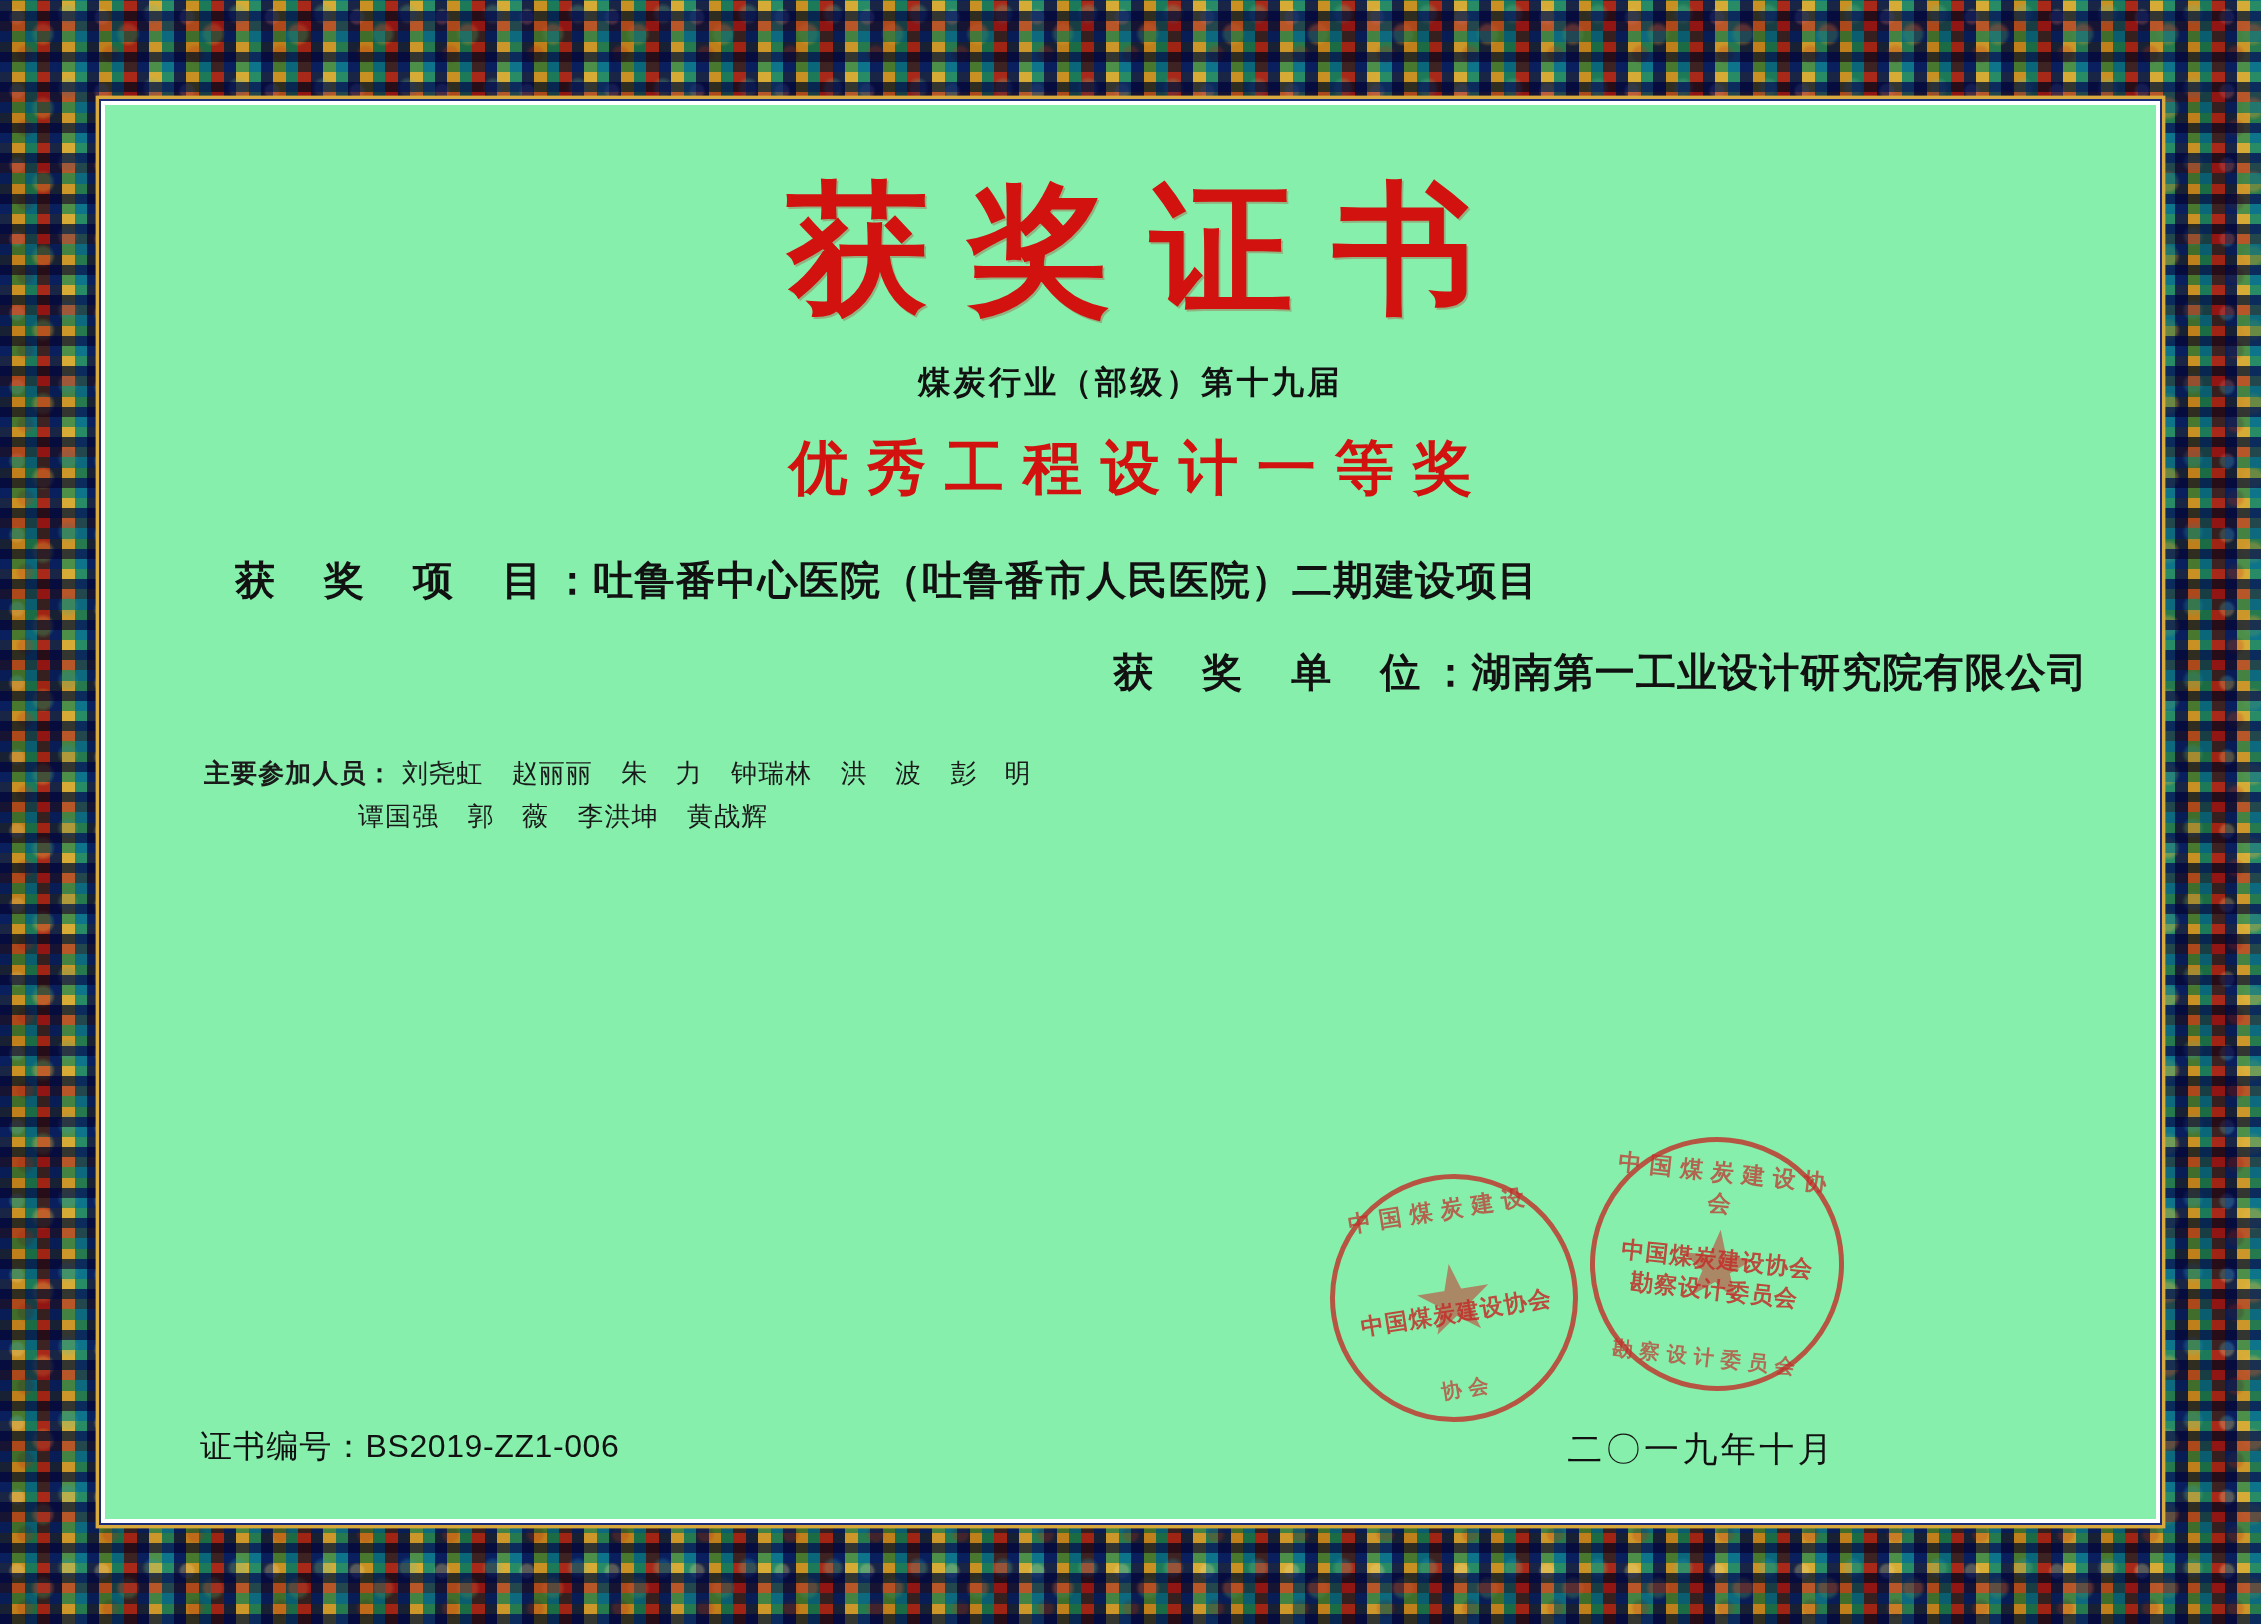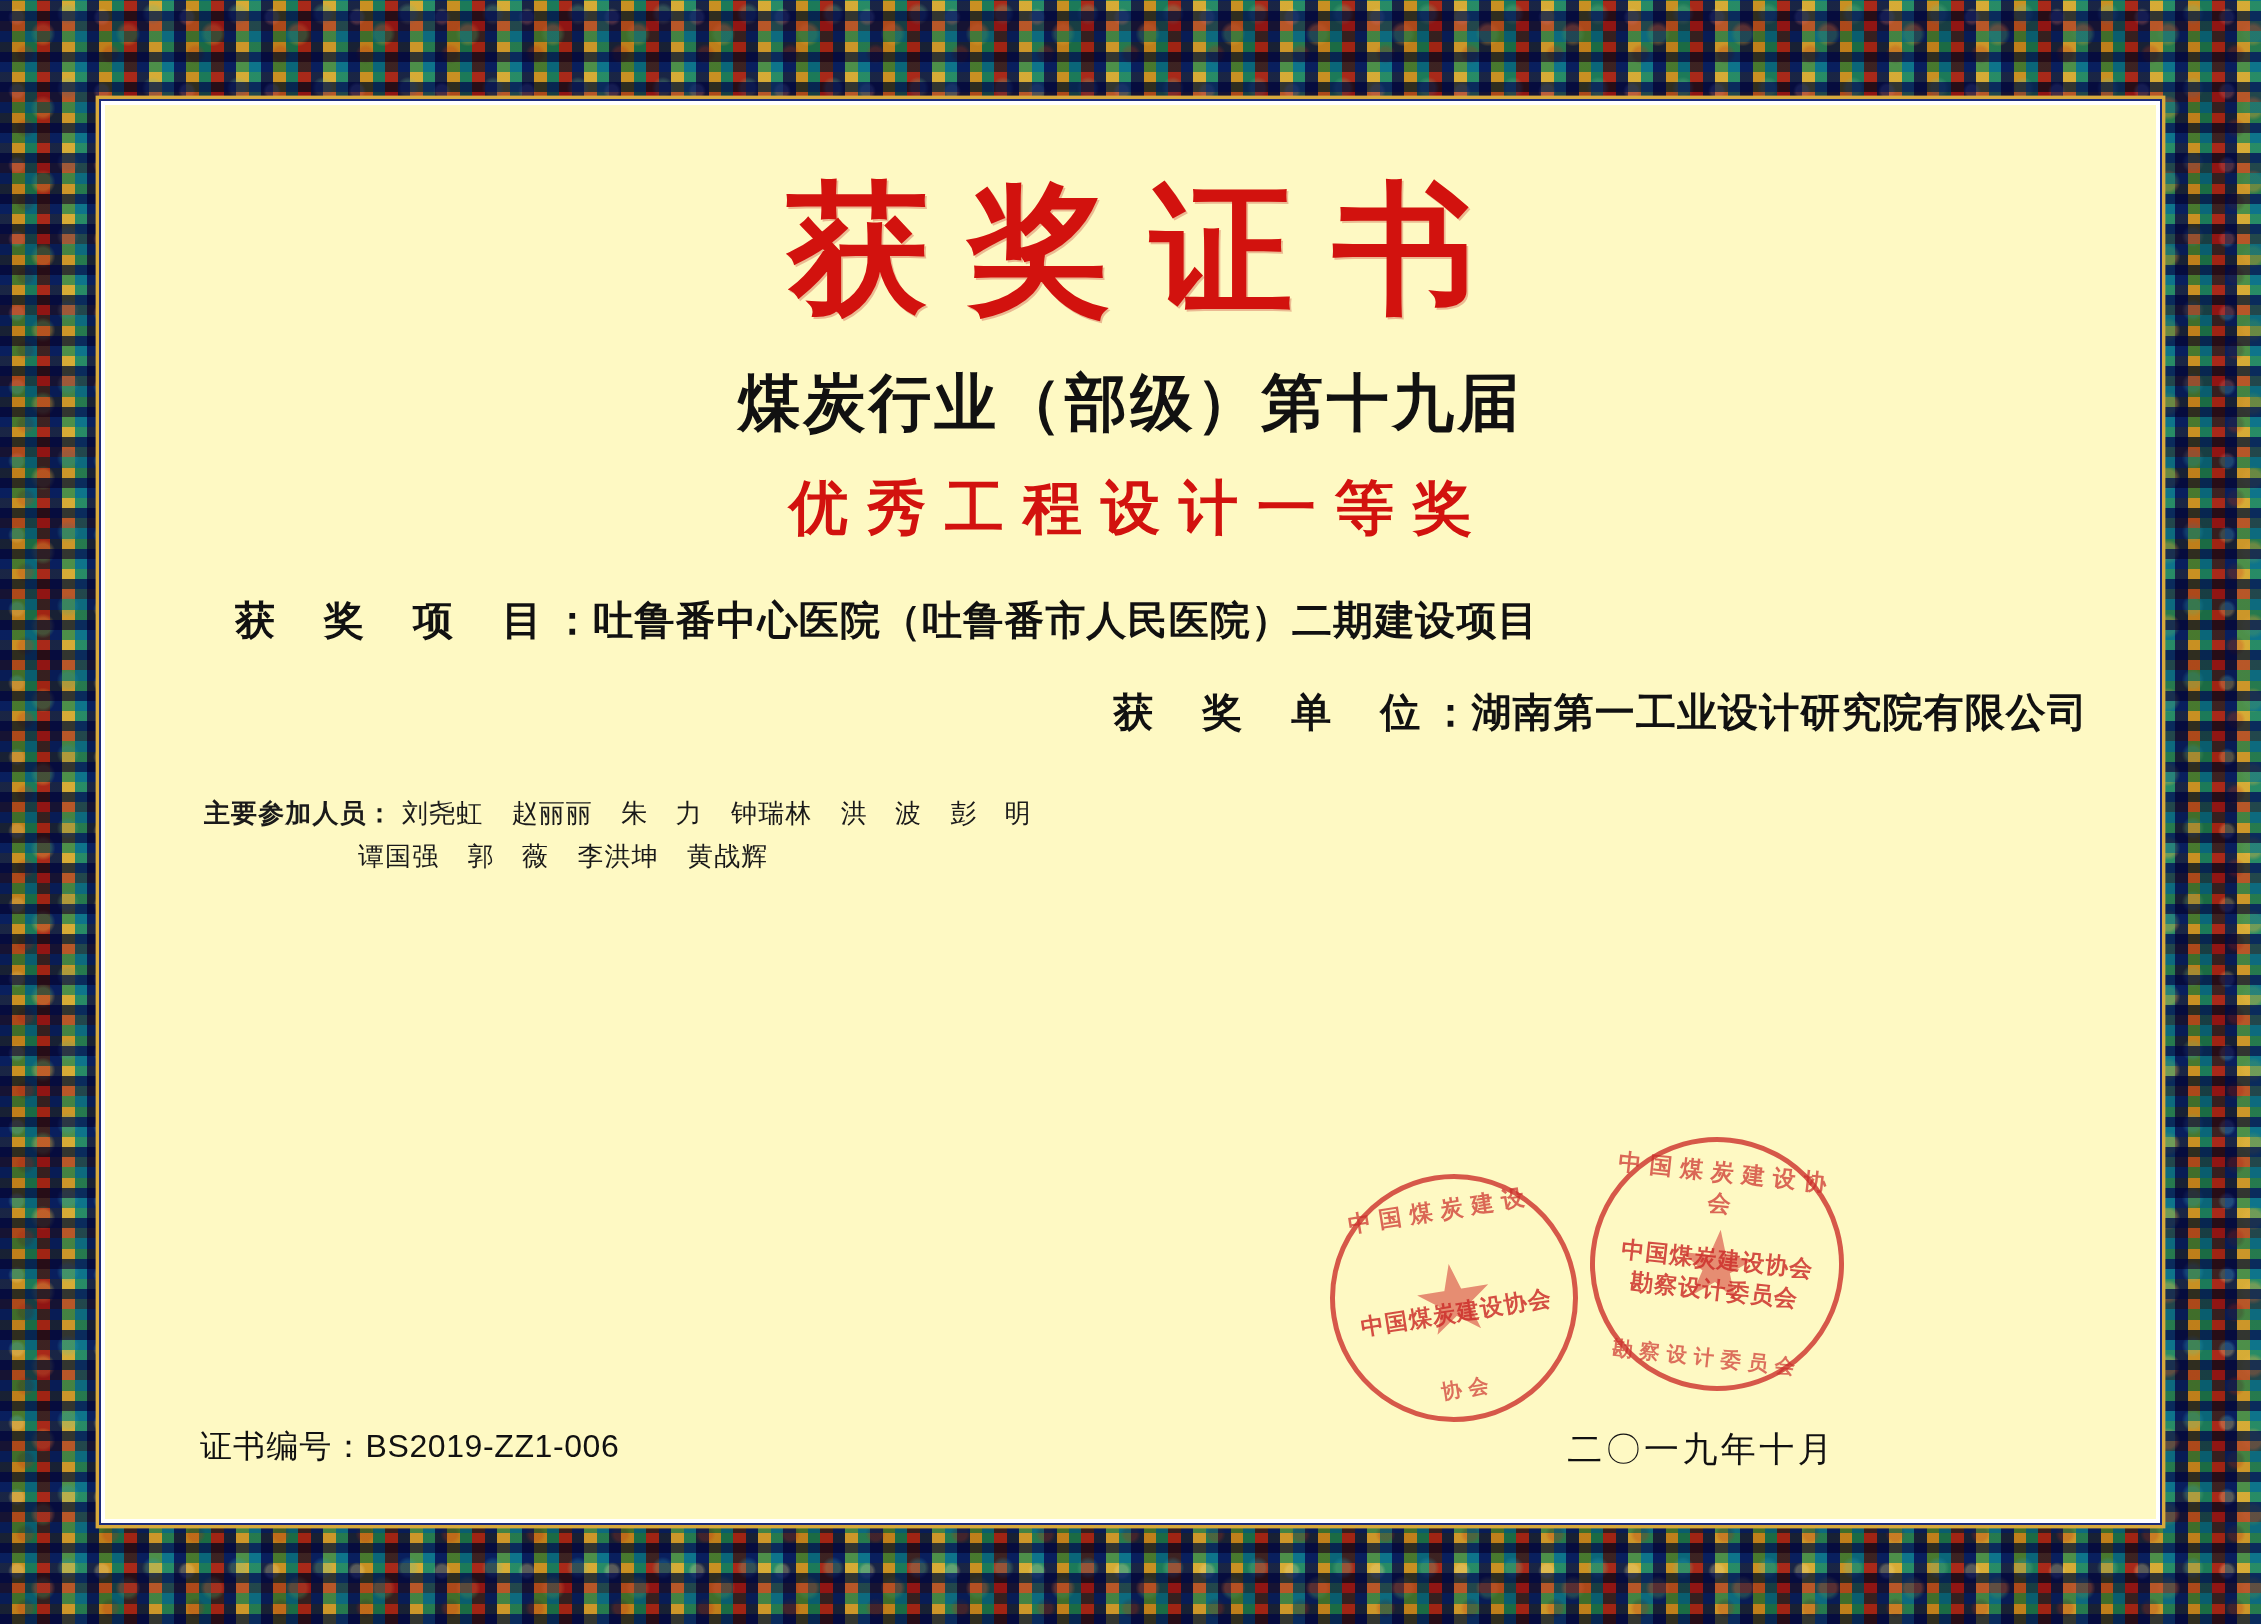--- a/index.html
+++ b/index.html
@@ -68,21 +68,21 @@
     left: 99px; top: 99px; right: 99px; bottom: 99px;
     border: 2.8px solid #1b2b7a;
     box-shadow: 0 0 0 3.4px #d8a93c;
     background: #ffffff;
   }
 
   
   .panel {
     position: absolute;
     left: 105px; top: 105px; right: 105px; bottom: 105px;
-    background: #fef9c3;
+    background: #86efac;
     display: flex;
     flex-direction: column;
     box-sizing: border-box;
     padding: 34px 68px 23px 68px;
   }
 
   .main-title {
     text-align: center;
     color: #d2120e;
     font-family: "DejaVu Serif", serif;
@@ -93,21 +93,21 @@
     line-height: 1.15;
     margin-top: 28px;
     text-shadow: 1.7px 1.7px 0 rgba(180,0,0,0.25);
   }
 
   .subtitle-1 {
     text-align: center;
     color: #111111;
     font-family: "DejaVu Serif", serif;
     font-weight: 700;
-    font-size: 62px;
+    font-size: 32px;
     letter-spacing: 3.4px;
     margin-top: 31px;
   }
 
   .subtitle-2 {
     text-align: center;
     color: #d2120e;
     font-family: "DejaVu Serif", serif;
     font-weight: 700;
     font-size: 59px;

